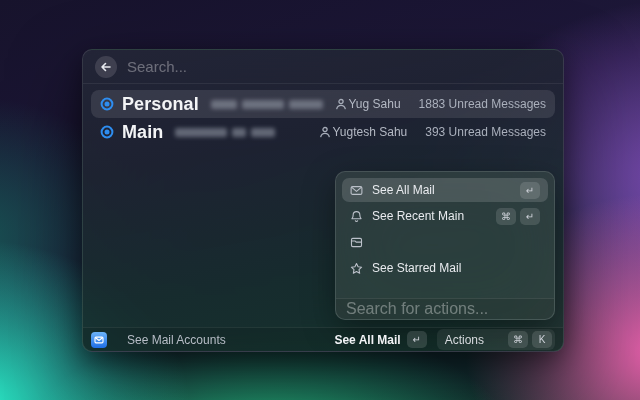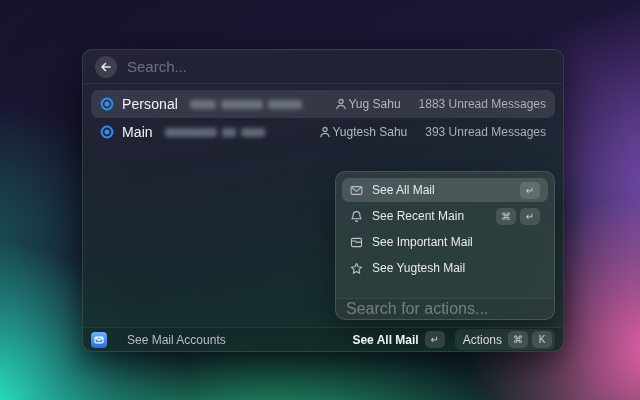--- a/index.html
+++ b/index.html
@@ -41,21 +41,21 @@
   .hdivider { height:1px; background:rgba(255,255,255,0.07); }
 
   
   .list { padding:6px 8px 0 8px; }
   .row {
     height:28px; border-radius:8px; display:flex; align-items:center;
     padding:0 9px; gap:8px; cursor:pointer;
   }
   .row.selected { background:rgba(255,255,255,0.10); }
   .acct-icon { width:14px; height:14px; flex:0 0 auto; display:flex; }
-  .row-title { font-size:14px; font-weight:400; color:#f3f4f6; letter-spacing:.1px; }
+  .row-title { font-size:18px; font-weight:700; color:#f3f4f6; letter-spacing:.1px; }
   .redacted { display:flex; gap:5px; align-items:center; margin-left:4px; filter:blur(2.2px); opacity:.55; }
   .redacted i { display:block; height:9px; border-radius:2px; background:#9aa0ad; }
   .row-right { margin-left:auto; display:flex; align-items:center; gap:2px; color:#aeb3bf; font-size:12px; }
   .row-right .owner { color:#b4b9c4; }
   .row-right .unread { margin-left:16px; color:#aab0bc; }
   .picon { display:flex; color:#a7adb9; }
 
   
   .popup {
     position:absolute; right:8px; bottom:31px; width:220px; height:149px;
@@ -105,21 +105,21 @@
     display:flex; align-items:center; justify-content:center; color:#fff;
   }
   .footer-left-label { margin-left:20px; color:#b7bcc6; }
   .footer-right { margin-left:auto; display:flex; align-items:center; gap:6px; }
   .primary-action { color:#f2f3f6; font-weight:700; }
   .actions-group {
     display:flex; align-items:center; gap:4px; margin-left:4px;
     background:rgba(255,255,255,0.07); border-radius:6px; padding:2px 3px 2px 8px;
     cursor:pointer;
   }
-  .actions-label { color:#d7dade; margin-right:2px; }
+  .actions-label { color:#d7dade; margin-right:20px; }
 </style>
 </head>
 <body>
 
 <div class="desktop">
   <div class="window">
 
     <div class="searchbar">
       <button class="back-btn">
         <span style="display:flex">
@@ -216,31 +216,30 @@
         </div>
 
 
         <div class="p-row">
           <span class="p-icon">
             <svg width="13" height="13" viewBox="0 0 14 14" fill="none" stroke="currentColor" stroke-width="1.2" stroke-linejoin="round">
                 <rect x="1.6" y="2.6" width="10.8" height="8.8" rx="1.4"></rect>
                 <path d="M1.6 5.4h4l1 1.2h5.8"></path>
               </svg>
           </span>
-          <span>See Important Mail</span>
           <span class="p-keys"></span>
         </div>
 
         <div class="p-row">
           <span class="p-icon">
             <svg width="13" height="13" viewBox="0 0 14 14" fill="none" stroke="currentColor" stroke-width="1.2" stroke-linejoin="round">
                 <path d="M7 1.6l1.7 3.5 3.8.5-2.8 2.7.7 3.8L7 10.3l-3.4 1.8.7-3.8L1.5 5.6l3.8-.5z"></path>
               </svg>
           </span>
-          <span>See Yugtesh Mail</span>
+          <span>See Starred Mail</span>
           <span class="p-keys"></span>
         </div>
 
       </div>
       <div class="popup-footer">
         <input type="text" placeholder="Search for actions..." style="">
       </div>
     </div>
 
     <div class="footer">

